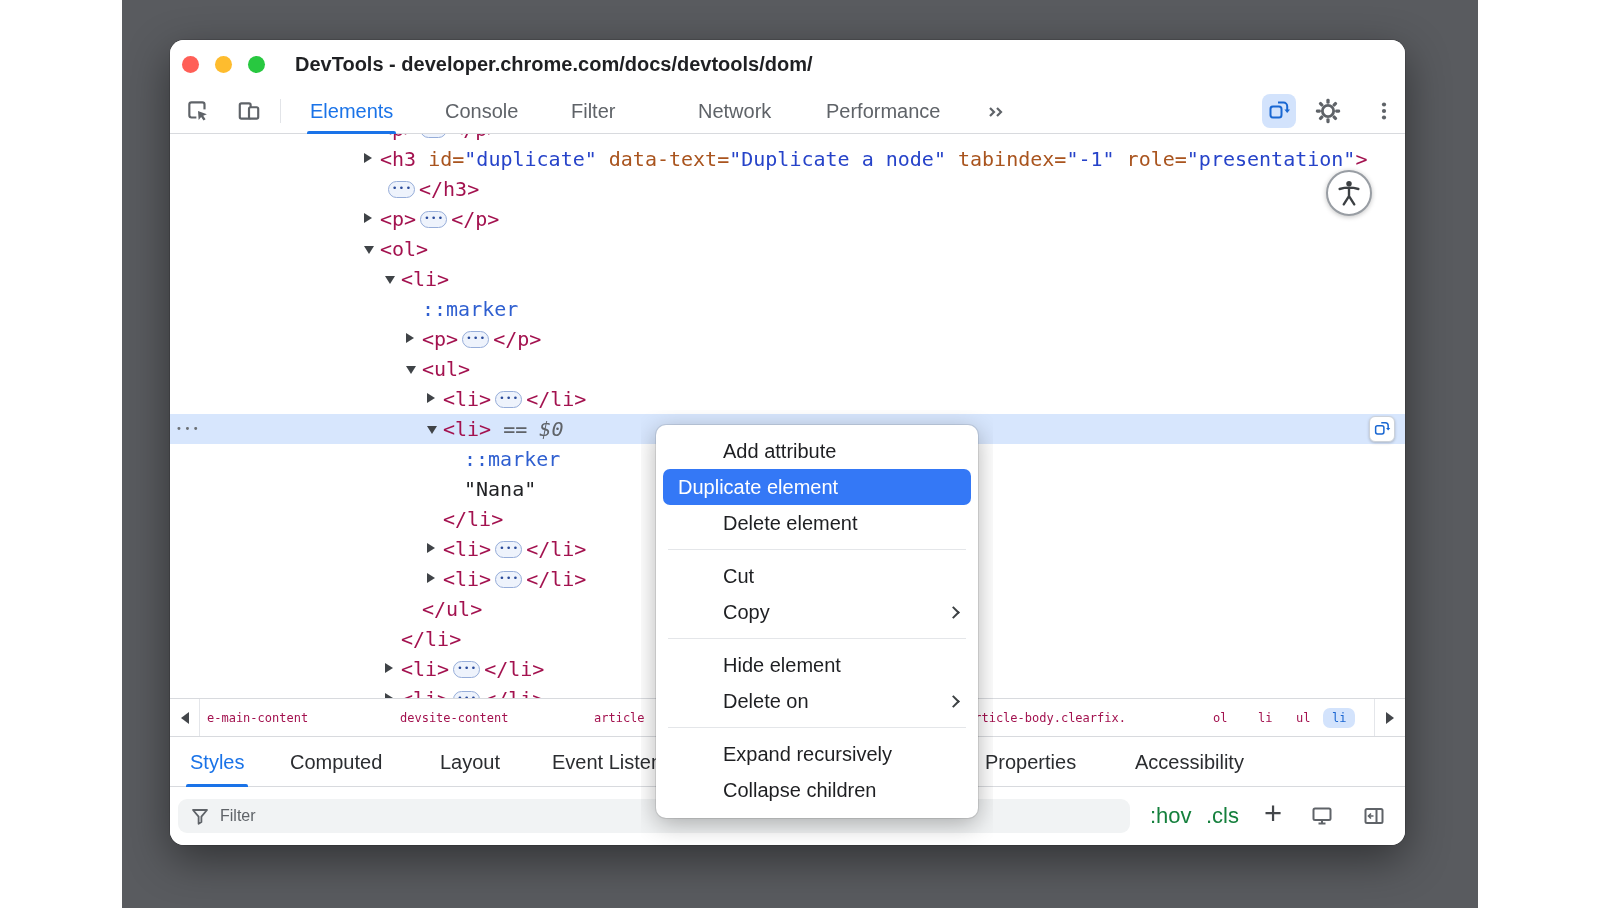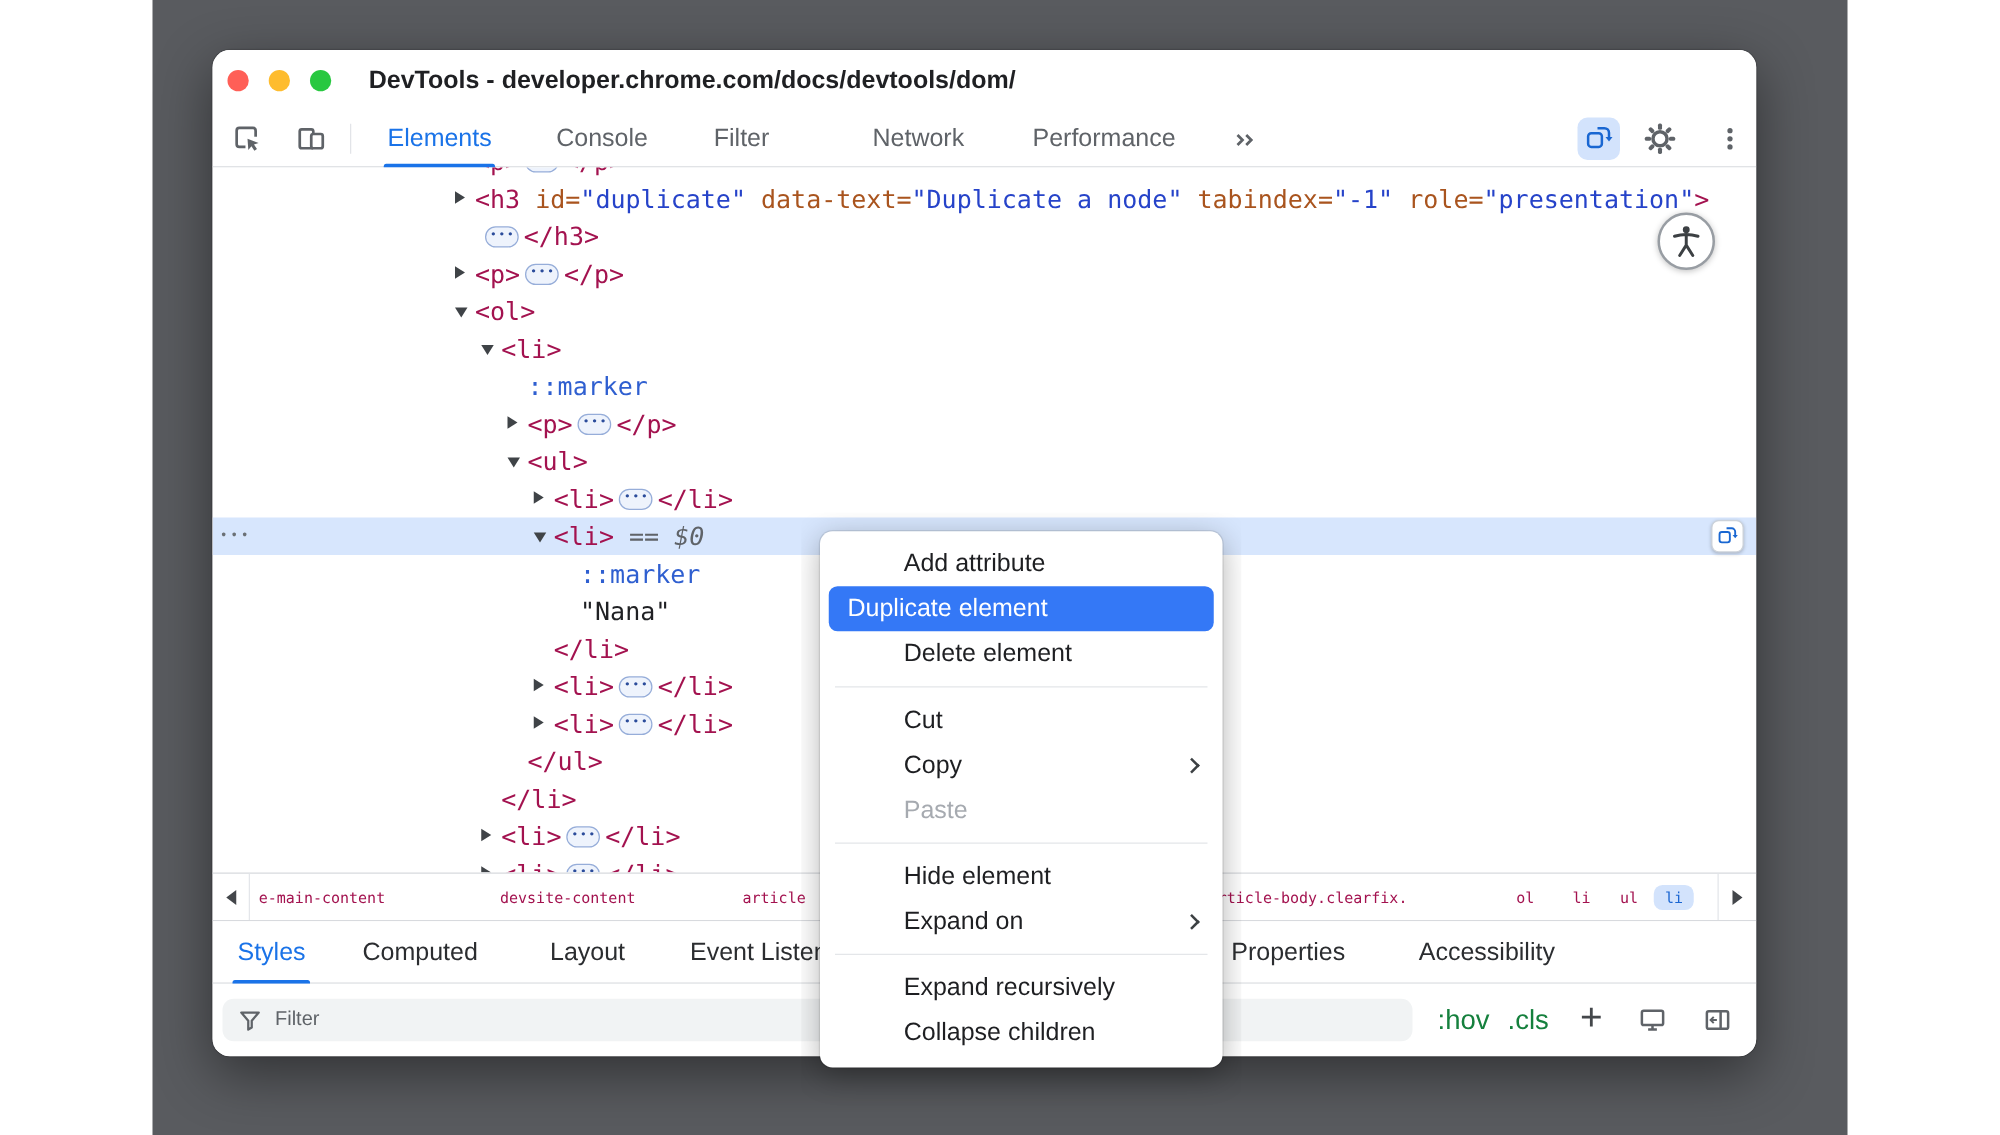--- a/index.html
+++ b/index.html
@@ -281,29 +281,26 @@
         <span class="mi-label">Delete element</span>
       </div>
       <div class="menu-sep"></div>
       <div class="menu-item">
         <span class="mi-label">Cut</span>
       </div>
       <div class="menu-item">
         <span class="mi-label">Copy</span>
         <span class="chev"></span>
       </div>
-      <div class="menu-item dis">
-        <span class="mi-label">Paste</span>
-      </div>
       <div class="menu-sep"></div>
       <div class="menu-item">
         <span class="mi-label">Hide element</span>
       </div>
       <div class="menu-item">
-        <span class="mi-label">Expand on</span>
+        <span class="mi-label">Delete on</span>
         <span class="chev"></span>
       </div>
       <div class="menu-sep"></div>
       <div class="menu-item">
         <span class="mi-label">Expand recursively</span>
       </div>
       <div class="menu-item">
         <span class="mi-label">Collapse children</span>
       </div>
     </div>

